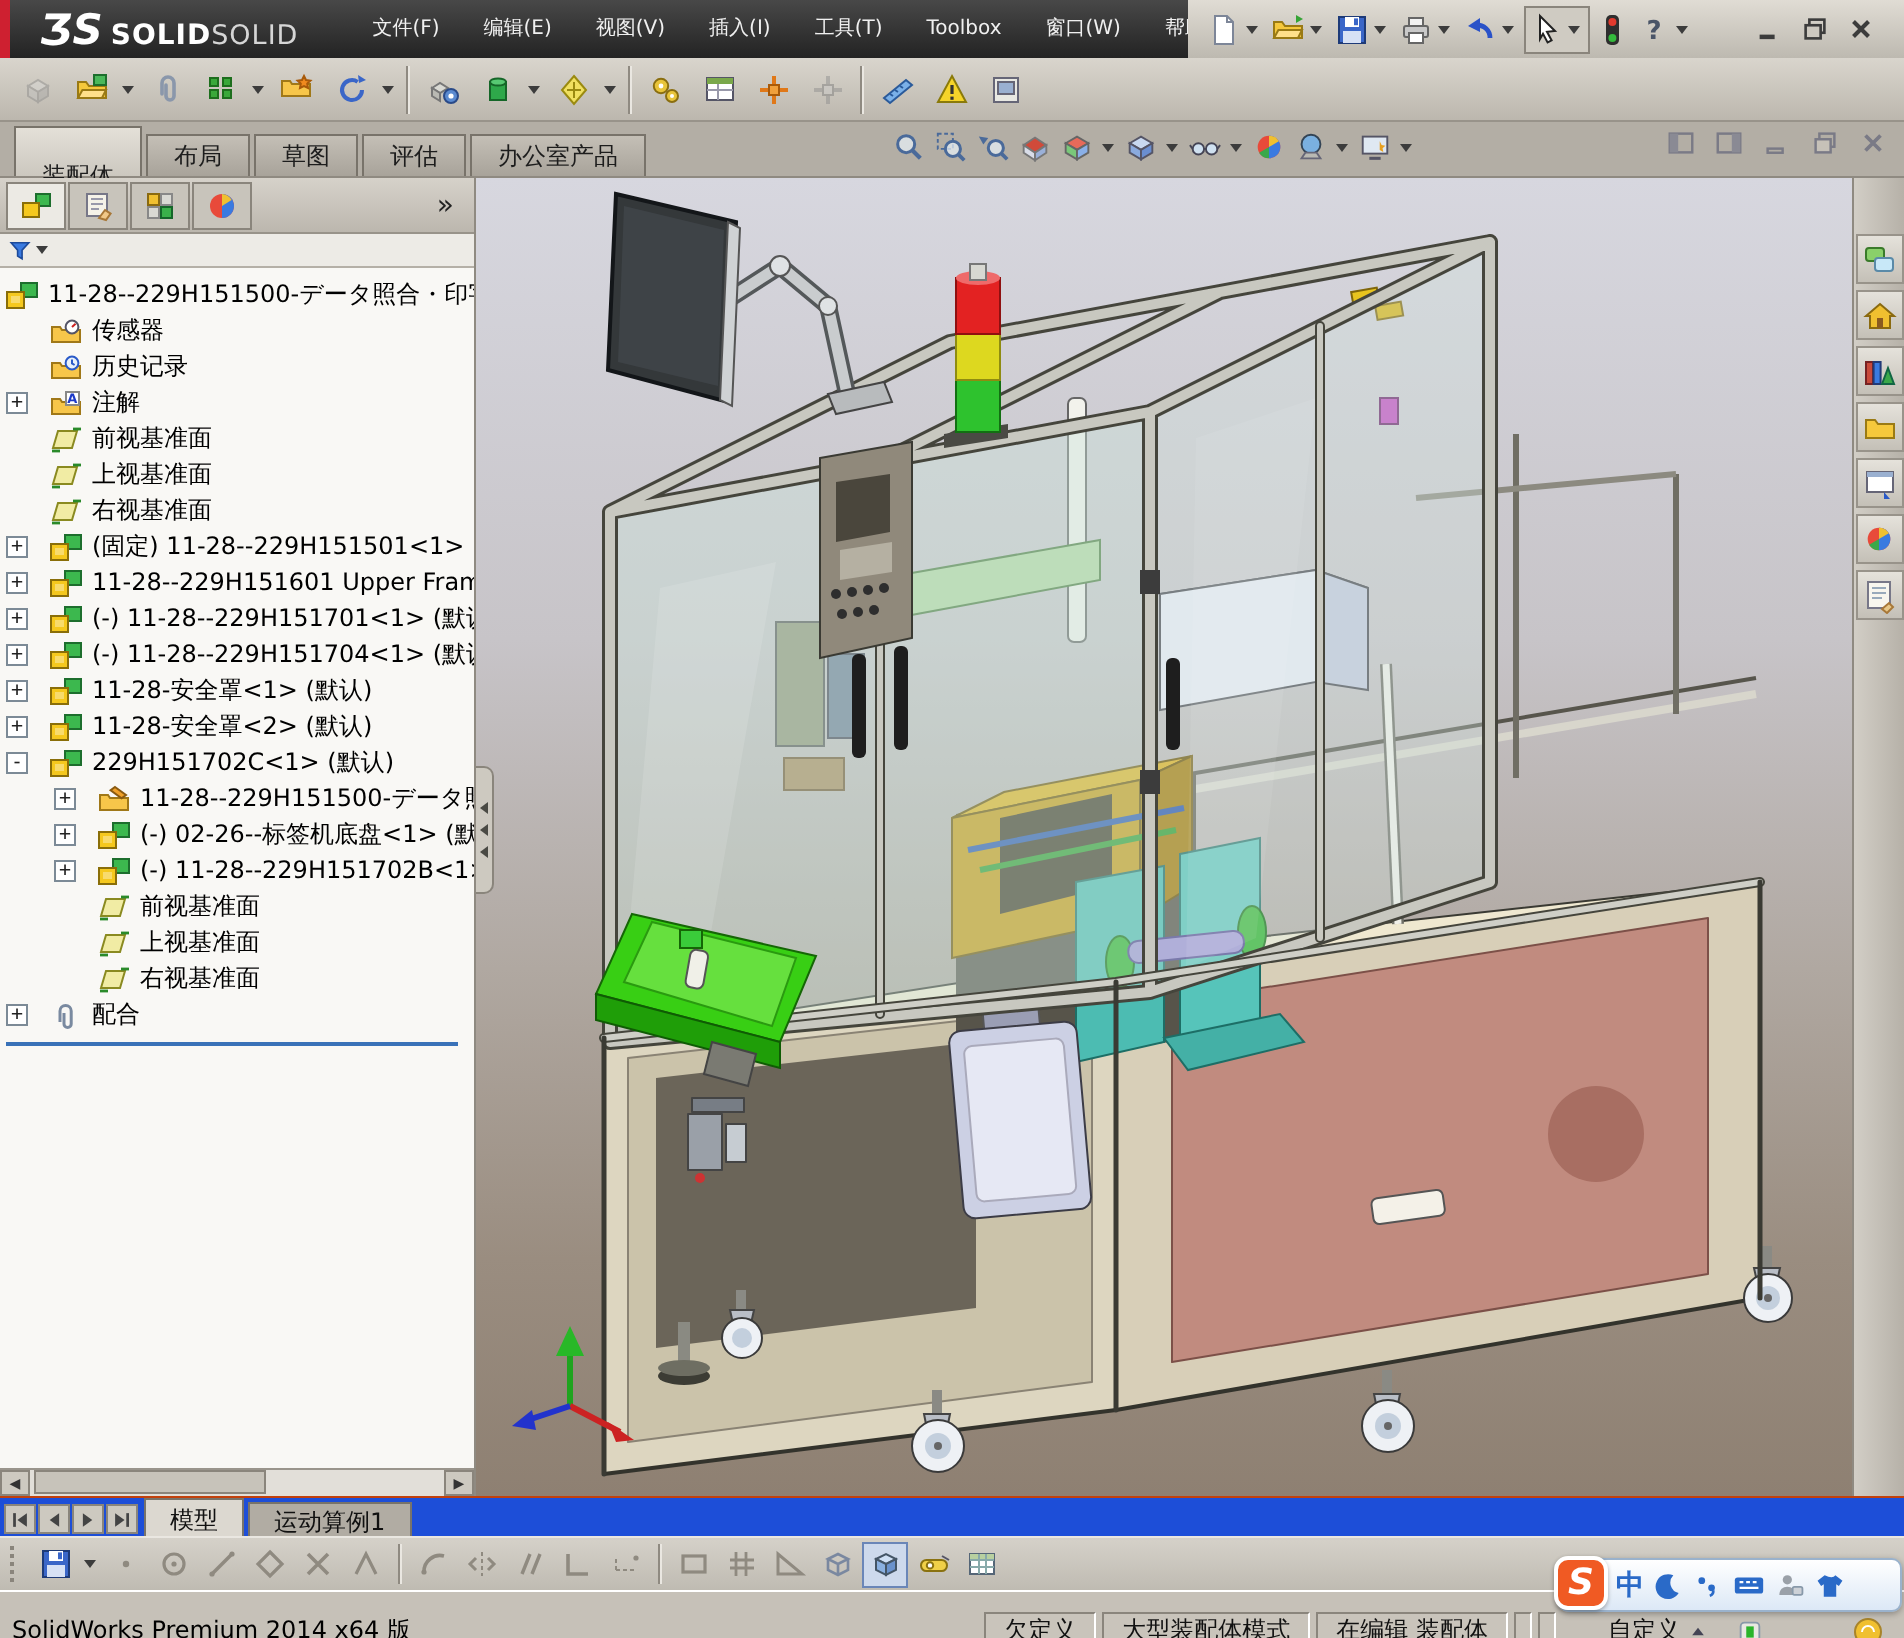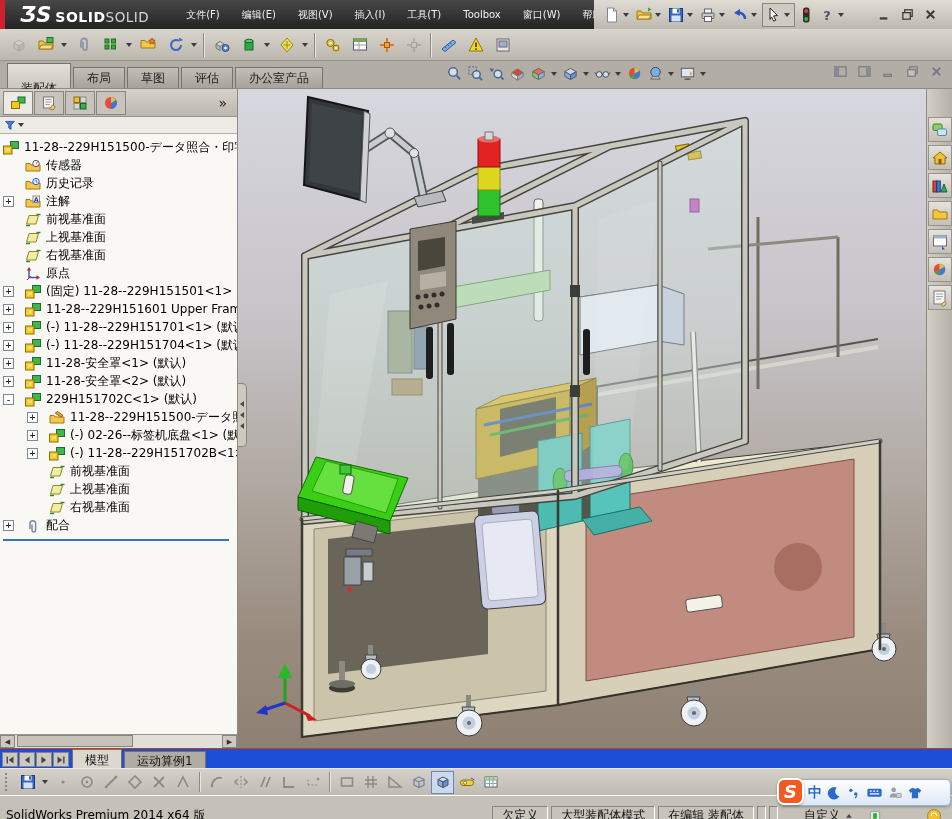--- a/index.html
+++ b/index.html
@@ -598,30 +598,20 @@
           <span class="tlabel">上视基准面</span>
         </div>
         <div class="trow" style="padding-left: 3px;">
           <span class="texp hid"></span>
           <span class="ticon"><svg width="16" height="16" viewBox="0 0 16 14">
               <path d="M4 2.5h9.5L11 11H1.5z" fill="#f0ea95" fill-opacity="0.85" stroke="#8a8a20"></path>
               <path d="M1 12.5h4" stroke="#2a8a2a" stroke-width="1.4"></path>
               <path d="M11.5 1.5h4" stroke="#2a8a2a" stroke-width="1.4"></path>
             </svg></span>
           <span class="tlabel">右视基准面</span>
-        </div>
-        <div class="trow" style="padding-left: 3px;">
-          <span class="texp hid"></span>
-          <span class="ticon"><svg width="16" height="16" viewBox="0 0 16 14">
-              <path d="M4 2v8.5H13" fill="none" stroke="#3a5ac8" stroke-width="1.5"></path>
-              <path d="M4 0L1.8 3.5h4.4z" fill="#cc2222"></path>
-              <path d="M15 10.5L11.5 8.3v4.4z" fill="#cc2222"></path>
-              <path d="M2 13l4-4" stroke="#cc2222"></path>
-            </svg></span>
-          <span class="tlabel">原点</span>
         </div>
         <div class="trow" style="padding-left: 3px;">
           <span class="texp">+</span>
           <span class="ticon"><svg width="16" height="16" viewBox="0 0 16 14">
               <rect x="7.5" y="0.5" width="8" height="7" fill="#3cb84e" stroke="#1d6e2d"></rect>
               <rect x="0.5" y="5" width="8.5" height="8" fill="#f5c81e" stroke="#8a6e08"></rect>
               <rect x="2.5" y="7" width="4.5" height="3.5" fill="#ffffff" opacity="0.35"></rect>
             </svg></span>
           <span class="tlabel">(固定) 11-28--229H151501&lt;1&gt; (デフ</span>
         </div>

